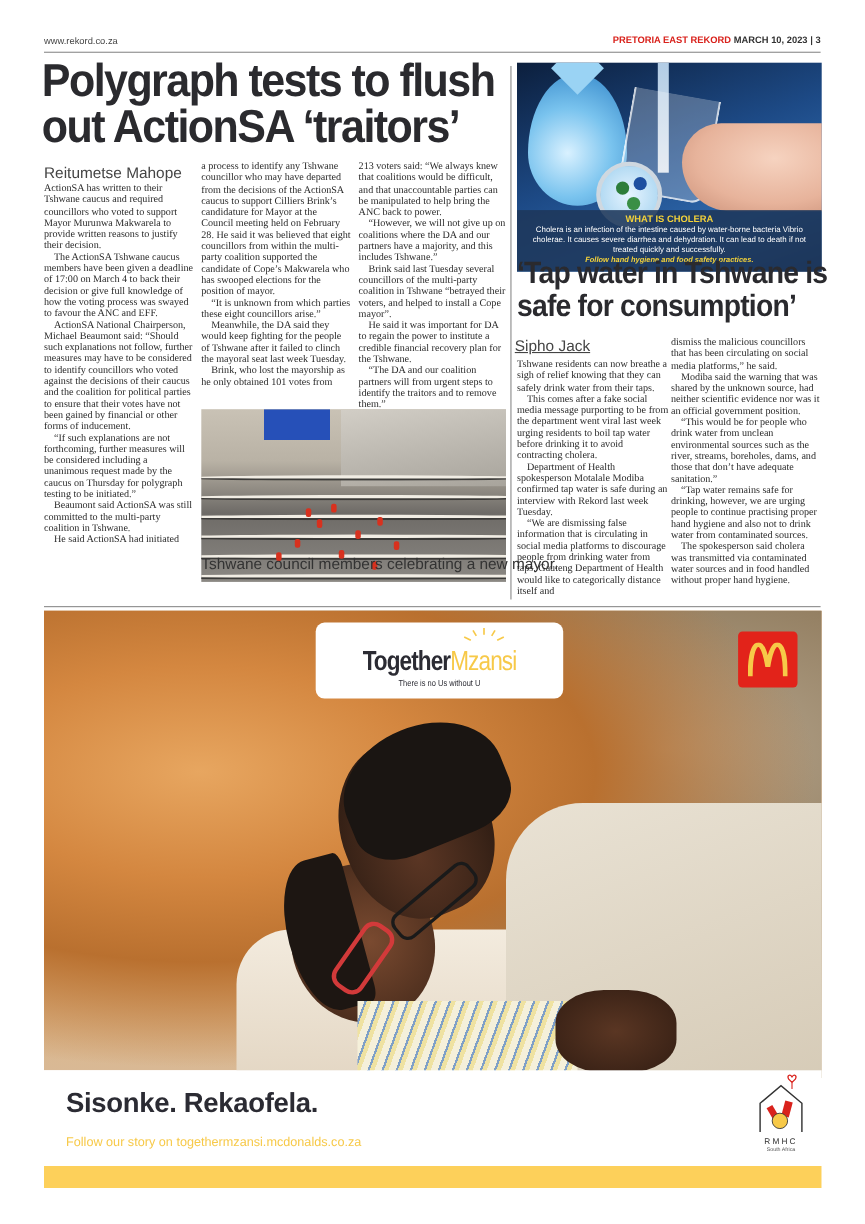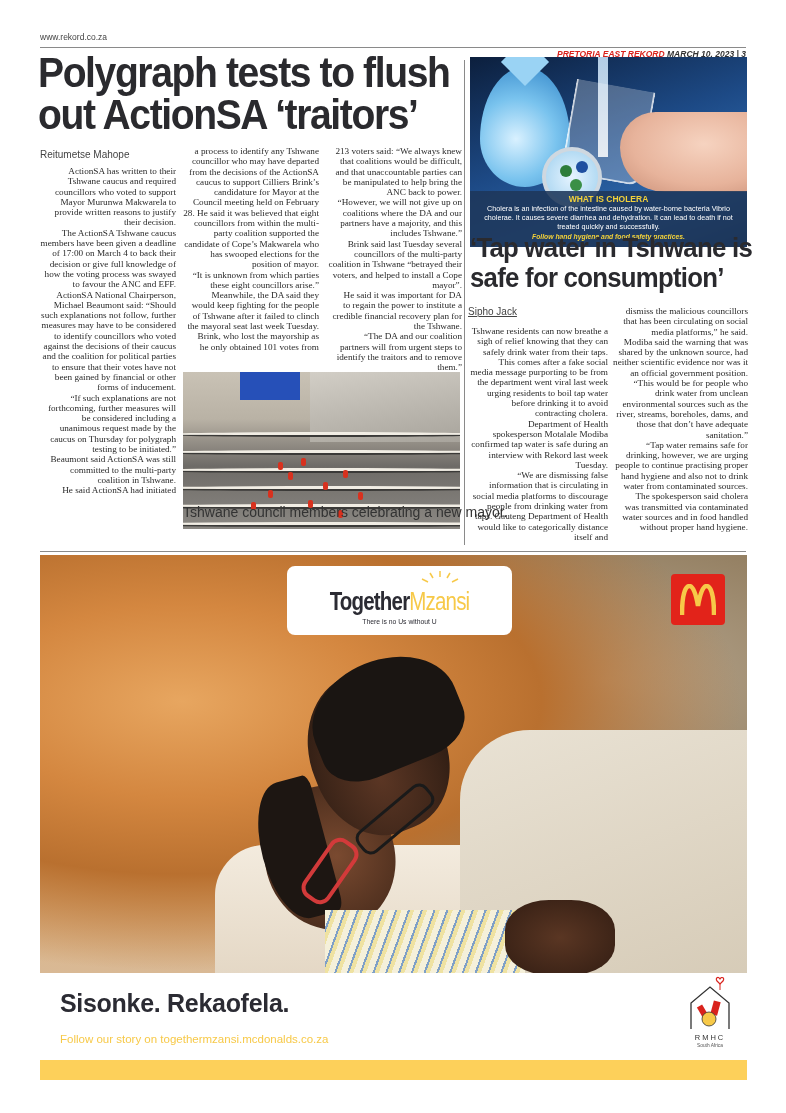--- a/index.html
+++ b/index.html
@@ -1,30 +1,30 @@
 <!DOCTYPE html>
 <html><head>
 <meta charset="utf-8">
 <style>
   * { margin: 0; padding: 0; box-sizing: border-box; }
   html, body { width: 786px; height: 1113px; background: #ffffff; overflow: hidden; }
   body { position: relative; font-family: "Liberation Serif", serif; color: #222; }
 
   .folio { position: absolute; left: 40px; right: 40px; top: 28px; height: 20px; border-bottom: 1px solid #8a8a8a; font-family: "Liberation Sans", sans-serif; font-size: 8.5px; }
   .folio .url { position: absolute; left: 0; top: 4px; color: #444; }
-  .folio .right { position: absolute; right: 0; top: 21px; font-weight: bold; color: #333; font-size: 8.5px; font-style: italic; }
+  .folio .right { position: absolute; right: 0; top: 3px; font-weight: bold; color: #333; font-size: 8.5px; }
   .folio .pub { color: #d9221c; }
 
   .headline { position: absolute; left: 38px; top: 52px; width: 415px; font-family: "Liberation Sans", sans-serif; font-weight: bold; font-size: 42px; line-height: 42px; color: #2a2a2e; letter-spacing: -1.5px; transform: scaleX(0.93); transform-origin: left top; white-space: nowrap; }
 
   .vrule { position: absolute; left: 464px; top: 60px; width: 1px; height: 485px; background: #8a8a8a; }
 
-  .byline { position: absolute; font-family: "Liberation Sans", sans-serif; font-size: 10px; color: #444; }
-
-  .col { position: absolute; font-size: 9.2px; line-height: 10.3px; color: #2a2a2a; text-align: right; }
+  .byline { position: absolute; font-family: "Liberation Sans", sans-serif; font-size: 14px; color: #444; }
+
+  .col { position: absolute; font-size: 9.2px; line-height: 10.3px; color: #2a2a2a; text-align: left; }
   .col p { text-indent: 9px; margin: 0; }
   .col p:first-child { text-indent: 0; }
 
   
   .cholera { position: absolute; left: 470px; top: 57px; width: 277px; height: 190px; background: linear-gradient(160deg, #0c1f3d 0%, #1d4a86 45%, #2f69ad 75%, #17345f 100%); overflow: hidden; }
   .drop { position: absolute; left: 10px; top: 10px; width: 90px; height: 120px; background: radial-gradient(circle at 40% 60%, #d9f1ff 0%, #79c3ee 45%, #2b7fc4 100%); border-radius: 50% 50% 50% 50% / 60% 60% 40% 40%; }
   .drop::before { content: ""; position: absolute; left: 28px; top: -22px; width: 34px; height: 34px; background: #9ad3f4; transform: rotate(45deg); }
   .stream { position: absolute; left: 128px; top: 0; width: 10px; height: 100px; background: linear-gradient(#cfe9ff, #ffffff); opacity: 0.85; }
   .glass { position: absolute; left: 98px; top: 28px; width: 80px; height: 95px; border: 2px solid rgba(255,255,255,0.7); border-top: none; border-radius: 0 0 12px 12px; background: rgba(255,255,255,0.25); transform: rotate(10deg); }
   .hand { position: absolute; left: 150px; top: 55px; width: 140px; height: 80px; background: radial-gradient(ellipse at 60% 40%, #f6d3c0 0%, #e7b39b 60%, #c98f77 100%); border-radius: 40px 10px 10px 50px; }

